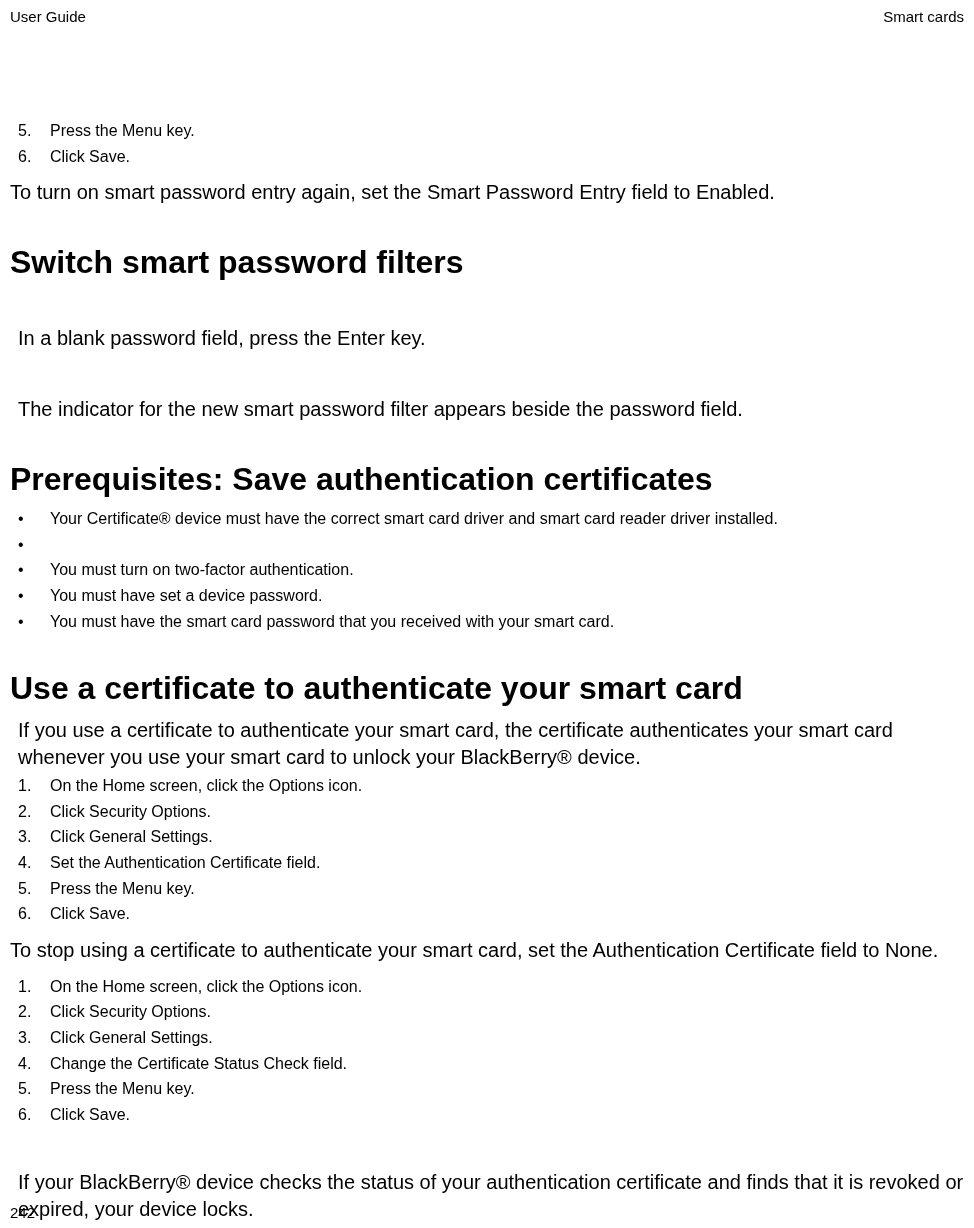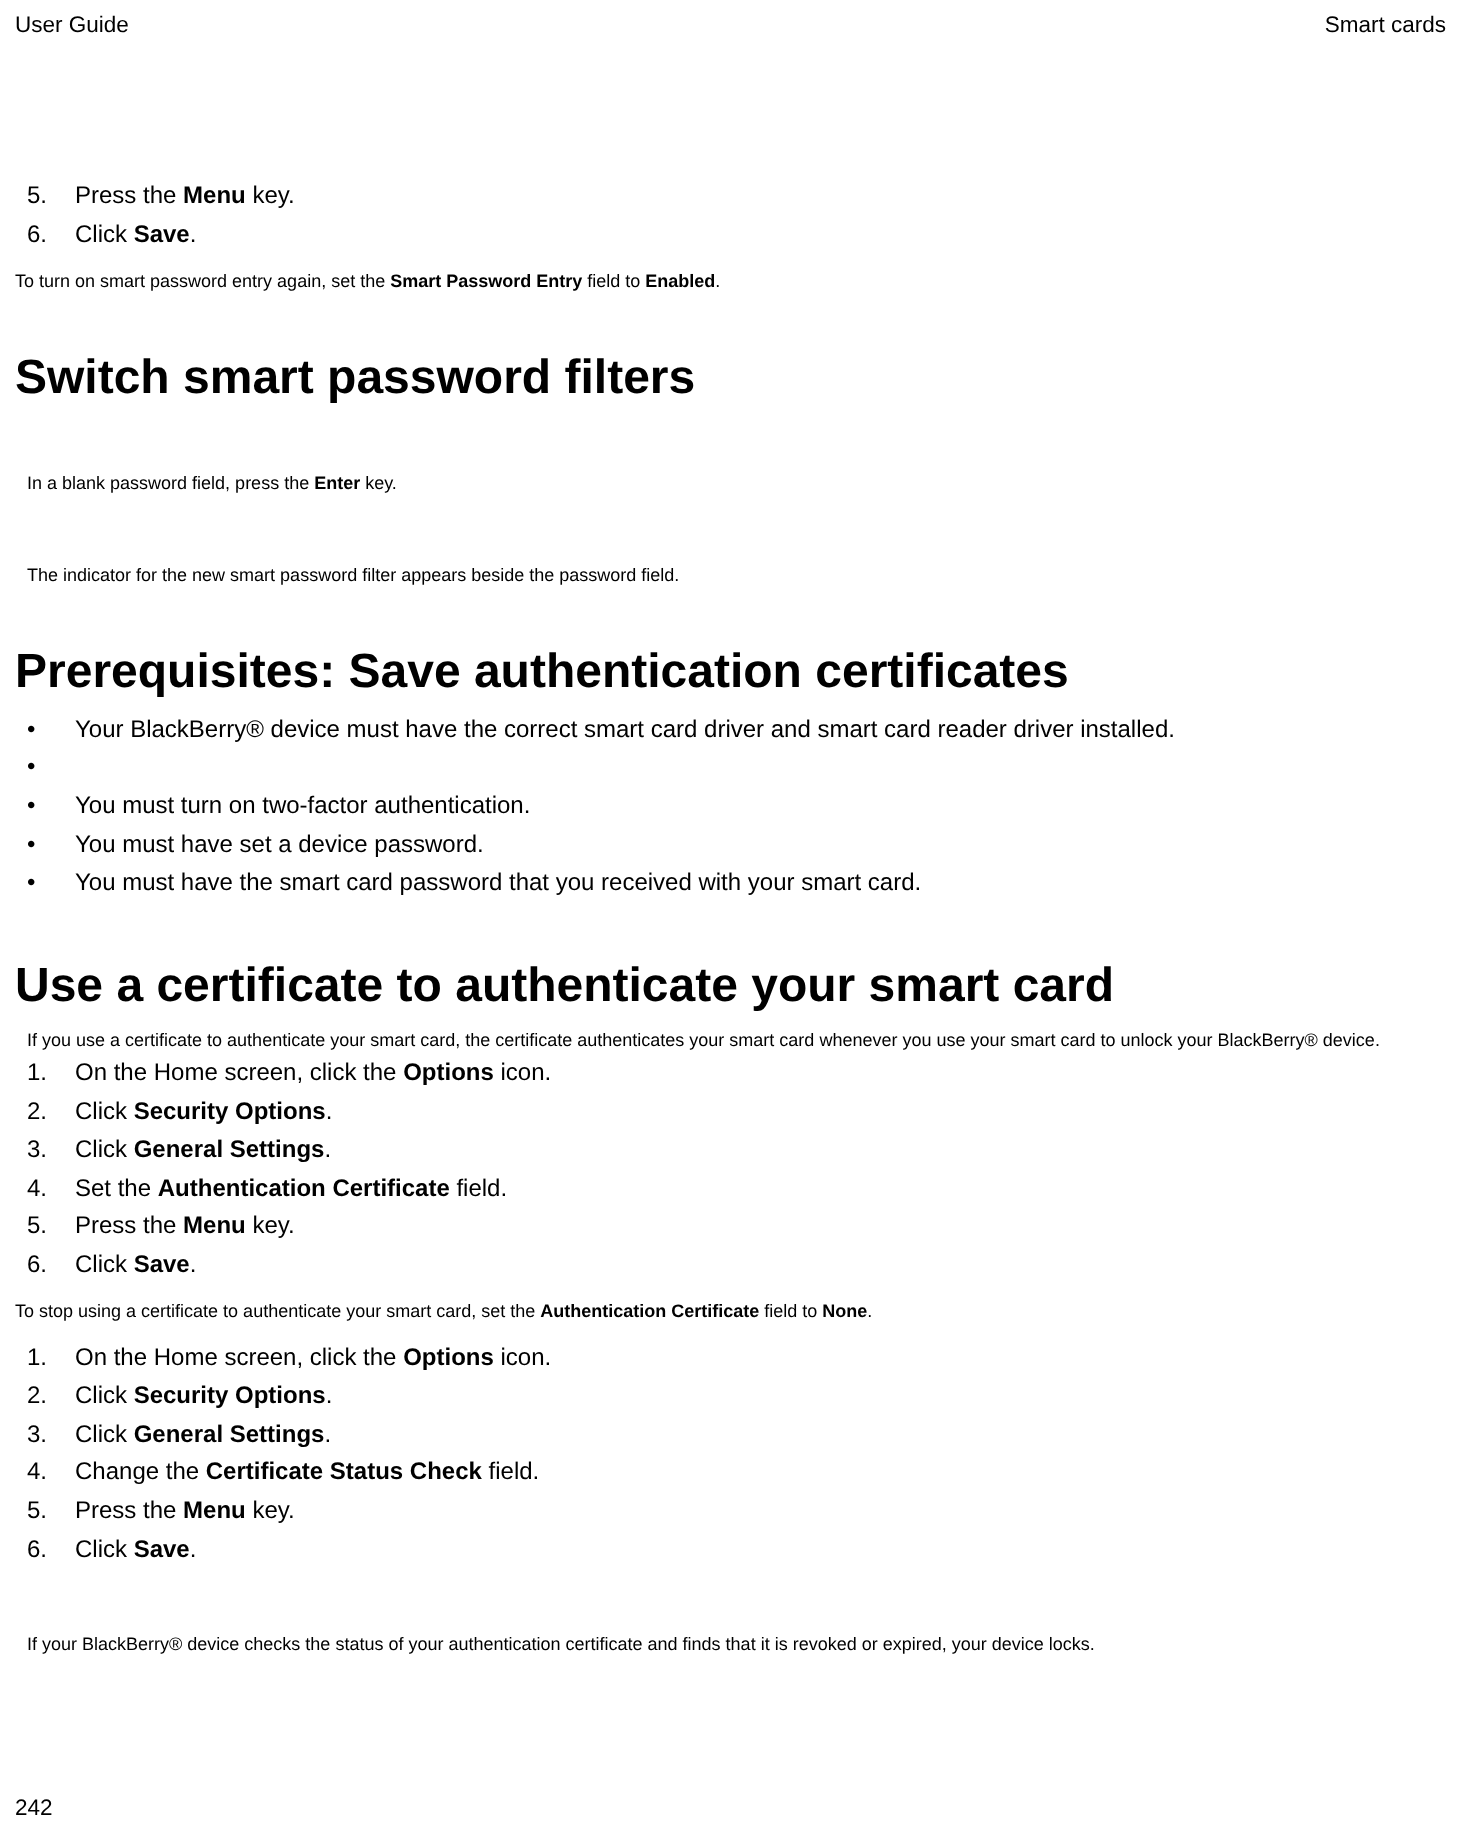--- a/index.html
+++ b/index.html
@@ -48,36 +48,36 @@
     ul.bulleted li {
       display: flex;
       margin-bottom: 4px;
       font-size: 16px;
       line-height: 1.35;
     }
     ul.bulleted li .bullet {
       min-width: 32px;
     }
     .para {
-      font-size: 12px;
+      font-size: 20px;
       line-height: 1.35;
       margin: 12px 0;
     }
     .indent {
       margin-left: 8px;
       margin-top: 44px;
     }
     h2 {
       font-size: 32px;
       font-weight: bold;
       margin-top: 38px;
       margin-bottom: 10px;
     }
     .bold {
-      font-weight: bold;
+      font-weight: normal;
     }
     .page-number {
       position: absolute;
       bottom: 14px;
       left: 10px;
       font-size: 15px;
     }
   </style>
 </head>
 <body>
@@ -110,21 +110,21 @@
     <span>In a blank password field, press the </span><span class="bold">Enter</span><span> key.</span>
   </p>
   <p class="para indent">
     <span>The indicator for the new smart password filter appears beside the password field.</span>
   </p>
 
   <h2>Prerequisites: Save authentication certificates</h2>
   <ul class="bulleted">
     <li>
         <span class="bullet">•</span>
-        <span>Your BlackBerry® device must have the correct smart card driver and smart card reader driver installed.</span>
+        <span>Your Certificate® device must have the correct smart card driver and smart card reader driver installed.</span>
       </li>
     <li>
         <span class="bullet">•</span>
       </li>
     <li>
         <span class="bullet">•</span>
         <span>You must turn on two-factor authentication.</span>
       </li>
     <li>
         <span class="bullet">•</span>

